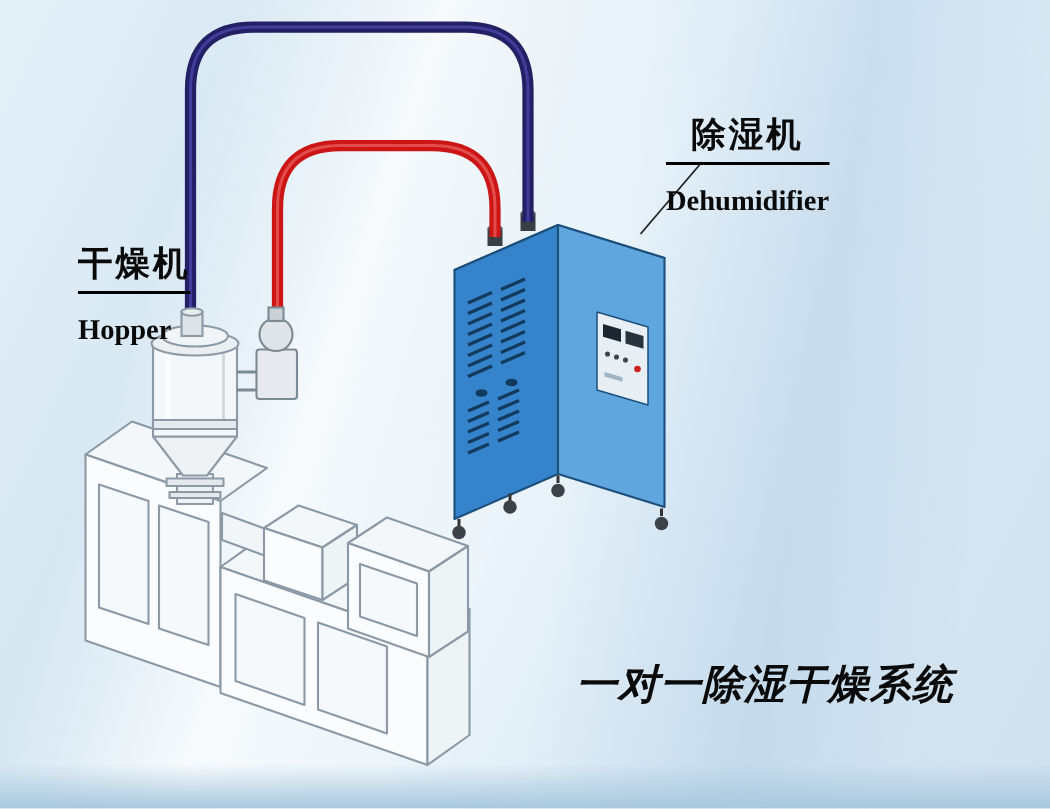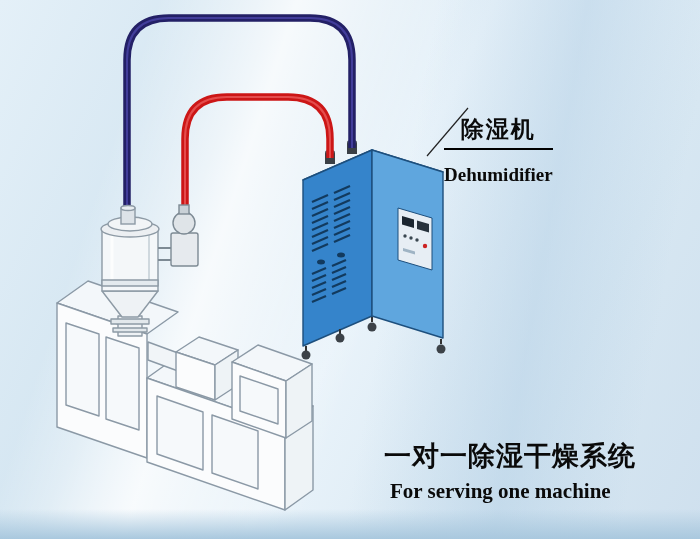--- a/index.html
+++ b/index.html
@@ -7,26 +7,26 @@
   .stage{position:relative;width:700px;height:539px;overflow:hidden;
          background:linear-gradient(115deg,#e4f0f8 0%,#d3e5f1 30%,#e9f3fa 52%,#d7e7f2 78%,#cfe0ee 100%);}
   .bg-streak1{position:absolute;inset:0;pointer-events:none;
          background:linear-gradient(108deg,rgba(255,255,255,0) 18%,rgba(255,255,255,.8) 34%,rgba(255,255,255,0) 54%);}
   .bg-streak2{position:absolute;inset:0;pointer-events:none;
          background:linear-gradient(100deg,rgba(173,203,227,0) 55%,rgba(173,203,227,.45) 74%,rgba(173,203,227,0) 90%);}
   .bg-bottom{position:absolute;left:0;right:0;bottom:0;height:30px;pointer-events:none;
          background:linear-gradient(180deg,rgba(168,199,223,0),#a9c8de);}
   svg{position:absolute;left:0;top:0;}
   .label{position:absolute;color:#0a0a0a;}
-  .label .zh-row{border-bottom:2px solid #000;padding-bottom:3px;text-align:center;margin-top:40px;}
+  .label .zh-row{border-bottom:2px solid #000;padding-bottom:3px;text-align:center;}
   .label .zh{font-weight:bold;font-size:23px;letter-spacing:2px;white-space:nowrap;}
   .label .en{font-family:"Liberation Serif",serif;font-weight:bold;font-size:19px;margin-top:14px;white-space:nowrap;}
   .hopper-label{left:52px;top:160px;}
   .dehum-label{left:444px;top:74px;}
-  .caption{position:absolute;left:384px;top:438px;color:#0a0a0a;}
+  .caption{position:absolute;left:384px;top:438px;color:#0a0a0a;font-style:italic;}
   .caption .zh{font-weight:bold;font-size:27px;letter-spacing:1px;white-space:nowrap;}
   .caption .en{font-family:"Liberation Serif",serif;font-weight:bold;font-size:21px;margin-top:5px;margin-left:6px;white-space:nowrap;}
 </style>
 </head>
 <body>
 
 <div class="stage">
   <div class="bg-streak1"></div>
   <div class="bg-streak2"></div>
 
@@ -156,27 +156,32 @@
       <line x1="158" y1="260" x2="171" y2="260" stroke-width="2"></line>
       <circle cx="184" cy="223" r="11" fill="#dfe4e8"></circle>
       <rect x="179" y="205" width="10" height="9" fill="#c9d1d7"></rect>
     </g>
     <g stroke="#8d9aa5" stroke-width="1.4">
       <rect x="121" y="208" width="14" height="16" fill="#dde3e8"></rect>
       <ellipse cx="128" cy="208" rx="7" ry="2.5" fill="#e8edf0"></ellipse>
     </g>
   </svg>
 
+  <div class="label hopper-label">
+    <div class="zh-row">
+      <span class="zh">干燥机</span>
+    </div>
+    <div class="en">Hopper</div>
+  </div>
 
   <div class="label dehum-label">
     <div class="zh-row">
       <span class="zh">除湿机</span>
     </div>
     <div class="en">Dehumidifier</div>
   </div>
 
   <div class="caption">
     <div class="zh">一对一除湿干燥系统</div>
-    <div class="en">For serving one machine</div>
   </div>
 
   <div class="bg-bottom"></div>
 </div>
 
 </body></html>

